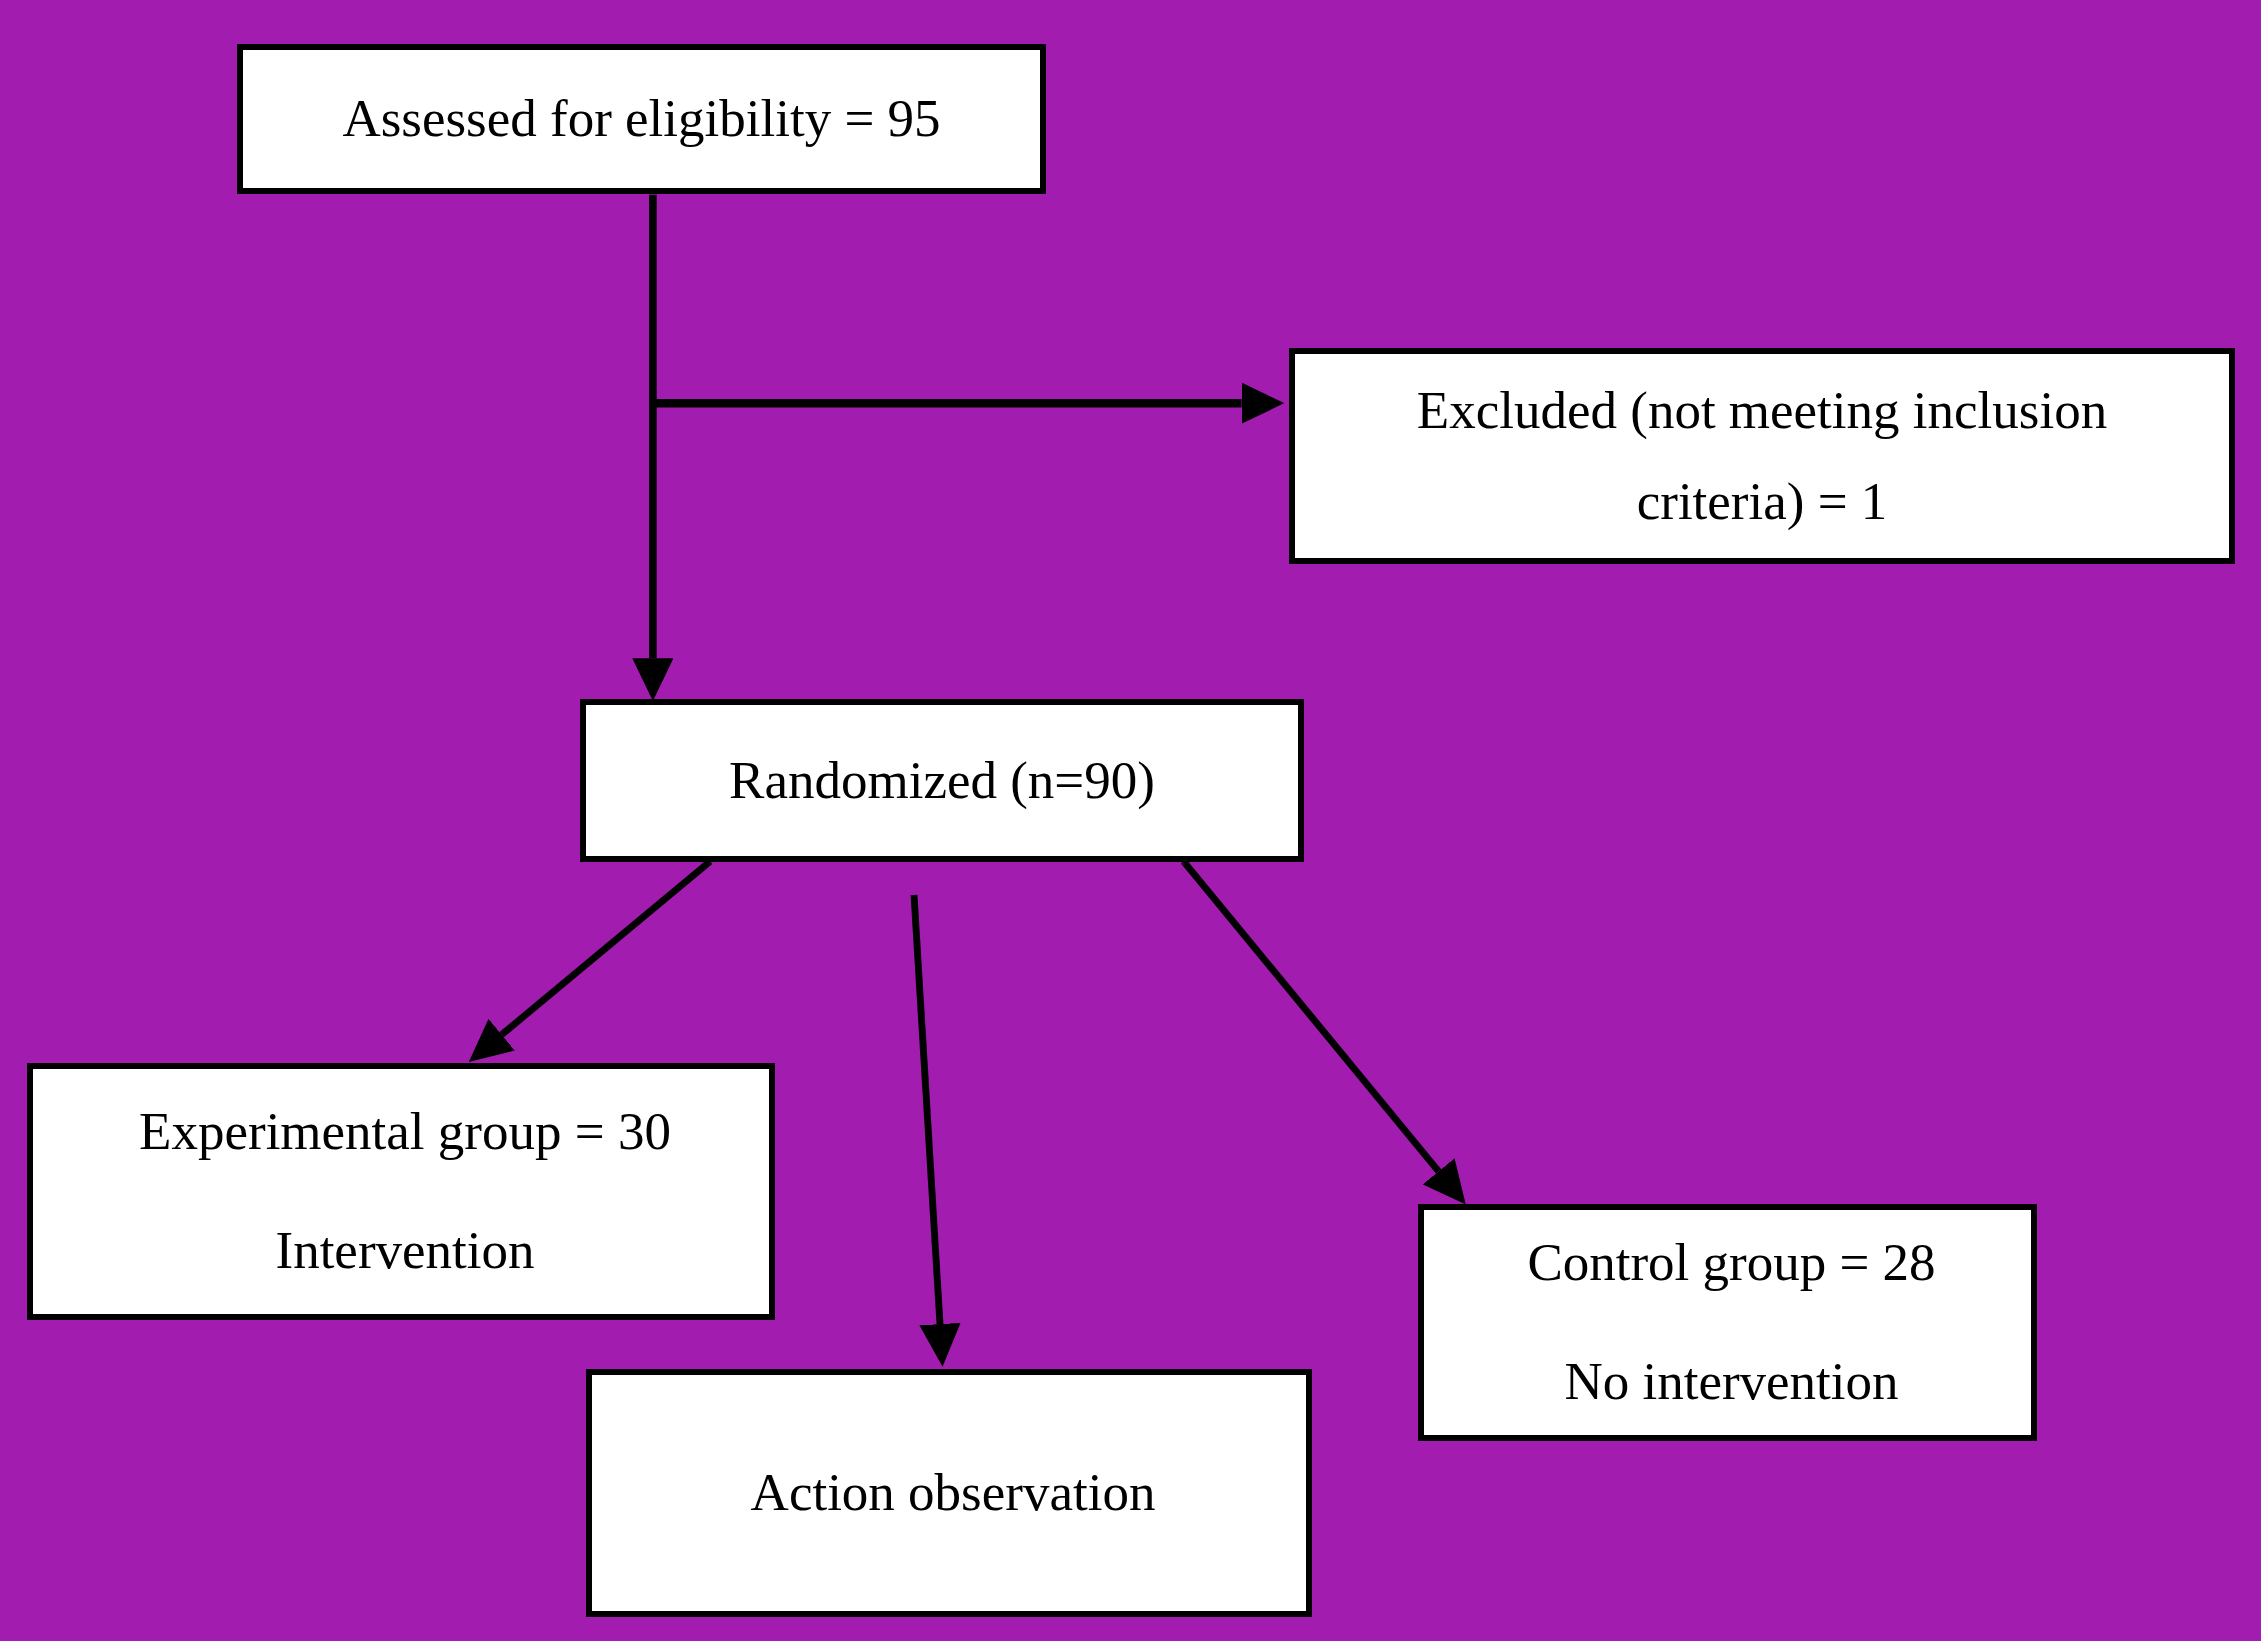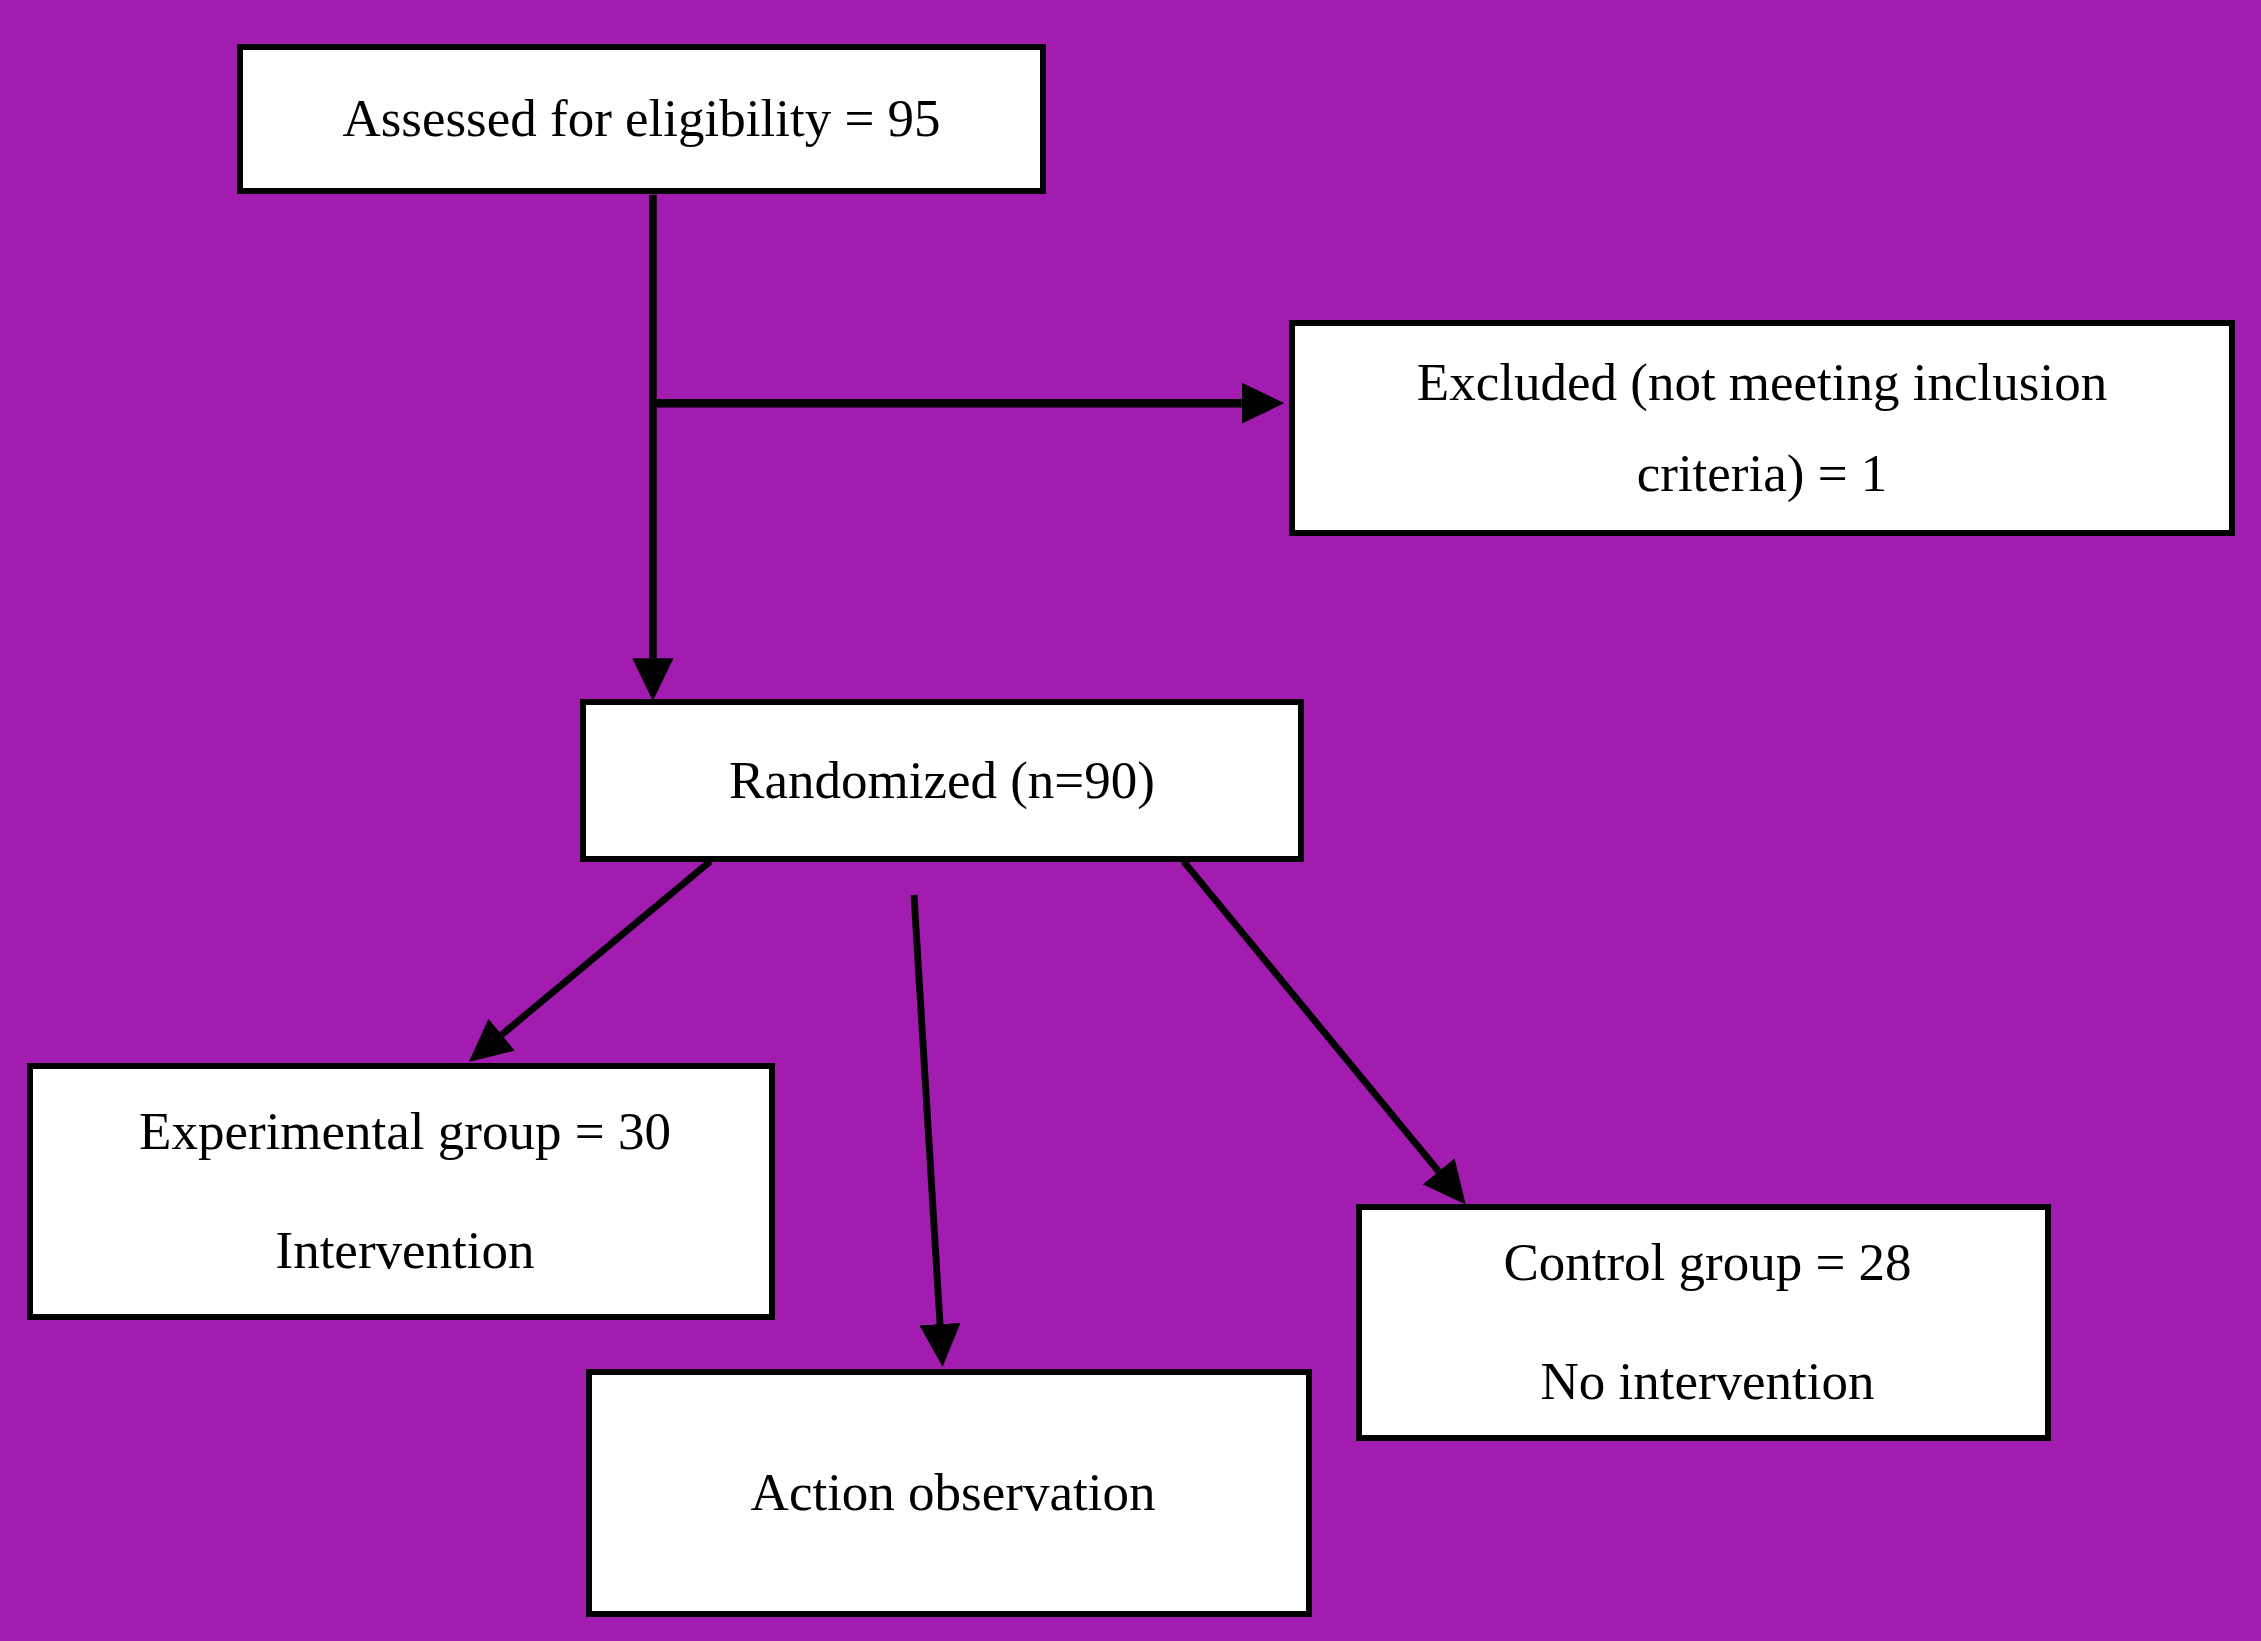--- a/index.html
+++ b/index.html
@@ -35,25 +35,25 @@
     text-align: center;
     font-size: 53px;
     line-height: 1.05;
     white-space: nowrap;
   }
   .box .line { display: block; }
   .gap-lg { row-gap: 63px; padding-left: 8px; }
   .gap-md { row-gap: 35px; }
 
   #box-assessed    { left: 237px;  top: 44px;   width: 809px; height: 150px; }
-  #box-excluded    { left: 1289px; top: 320px;  width: 946px; height: 216px; }
+  #box-excluded    { left: 1289px; top: 348px;  width: 946px; height: 216px; }
   #box-randomized  { left: 580px;  top: 699px;  width: 724px;  height: 163px; }
   #box-experimental{ left: 27px;   top: 1063px; width: 748px;  height: 257px; }
   #box-placebo     { left: 586px;  top: 1369px; width: 726px;  height: 248px; }
-  #box-control     { left: 1356px; top: 1204px; width: 695px;  height: 237px; }
+  #box-control     { left: 1418px; top: 1204px; width: 619px;  height: 237px; }
 </style>
 </head>
 <body>
 
 <div class="canvas">
 
   <svg class="connectors" viewBox="0 0 2961 2149" xmlns="http://www.w3.org/2000/svg">
     <defs>
       <marker id="ah" markerUnits="userSpaceOnUse" markerWidth="56" markerHeight="54" refX="0" refY="27" orient="auto">
         <path d="M0,0 L56,27 L0,54 Z" fill="#000000"></path>

